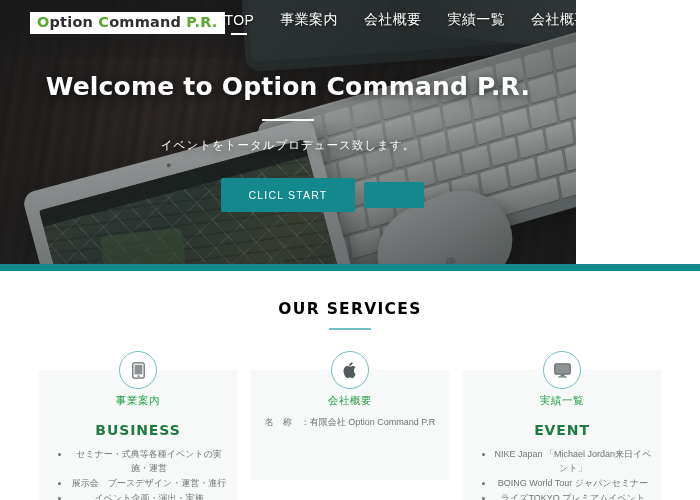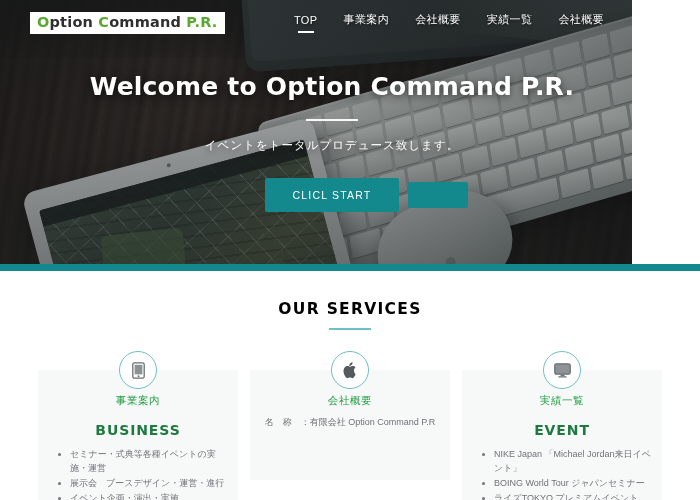--- a/index.html
+++ b/index.html
@@ -5,21 +5,21 @@
   * { margin:0; padding:0; box-sizing:border-box; }
   html,body { width:700px; height:500px; overflow:hidden; }
   body {
     font-family:"Liberation Sans", sans-serif;
     background:#ffffff;
     position:relative;
   }
 
   
   .hero {
-    position:absolute; left:0; top:0; width:632px; height:268px;
+    position:absolute; left:0; top:0; width:576px; height:268px;
     overflow:hidden;
     background:#2b2320;
   }
   
   .desk {
     position:absolute; inset:0;
     background:
       linear-gradient(101deg, rgba(0,0,0,.38) 0%, rgba(0,0,0,0) 30%, rgba(0,0,0,.30) 72%, rgba(0,0,0,.55) 100%),
       repeating-linear-gradient(99deg,
         #3a2f29 0px, #352a25 6px, #2f2520 11px, #382d27 17px,
@@ -130,32 +130,32 @@
     background:#ffffff;
     padding:3px 7px 4px 7px;
     font-size:14.5px; font-weight:bold; letter-spacing:.2px;
     color:#2f2f2f; white-space:nowrap;
     font-family:"DejaVu Sans", sans-serif;
     line-height:1;
   }
   .logo .g { color:#5aa832; }
   .nav { margin-left:auto; margin-right:28px; display:flex; align-items:center; gap:26px; }
   .nav-item {
-    color:#ffffff; font-size:11px; letter-spacing:.4px;
+    color:#ffffff; font-size:14px; letter-spacing:.4px;
     position:relative; padding-bottom:7px; white-space:nowrap;
     text-shadow:0 1px 3px rgba(0,0,0,.7);
   }
   .nav-item.active::after {
     content:""; position:absolute; left:50%; bottom:0; width:16px; height:1.5px;
     margin-left:-8px; background:#ffffff;
   }
 
   
   .hero-copy {
-    position:absolute; left:16px; top:0; width:100%; height:268px; z-index:15;
+    position:absolute; left:0; top:0; width:100%; height:268px; z-index:15;
     display:flex; flex-direction:column; align-items:center;
     padding-top:72px;
   }
   .hero-title {
     color:#ffffff; font-size:25px; font-weight:bold; letter-spacing:.2px;
     text-shadow:0 2px 8px rgba(0,0,0,.6);
     font-family:"DejaVu Sans", sans-serif;
   }
   .hero-rule { width:52px; height:1.5px; background:#ffffff; margin-top:18px; opacity:.95; }
   .hero-sub {
@@ -201,21 +201,21 @@
     text-align:center; color:#1f9c43; font-size:10.5px; letter-spacing:.6px;
     position:relative; z-index:4;
   }
   .card-en {
     text-align:center; color:#1f7a42; font-size:14px; font-weight:bold;
     letter-spacing:.9px; margin-top:14px; position:relative; z-index:4;
     font-family:"DejaVu Sans", sans-serif;
   }
   .card-list { margin:10px 0 0 0; padding-left:22px; }
   .card-list li {
-    color:#6f7477; font-size:9px; line-height:1.55; 
+    color:#6f7477; font-size:9px; line-height:1.55; text-align:center;
     list-style:disc; margin-bottom:1px;
   }
   .card-text { text-align:center; color:#6f7477; font-size:9px; line-height:1.65; margin-top:7px; }
 </style>
 </head>
 <body>
 
 <div class="hero">
   <div class="desk"></div>
   <div class="desk-dark-top"></div>

